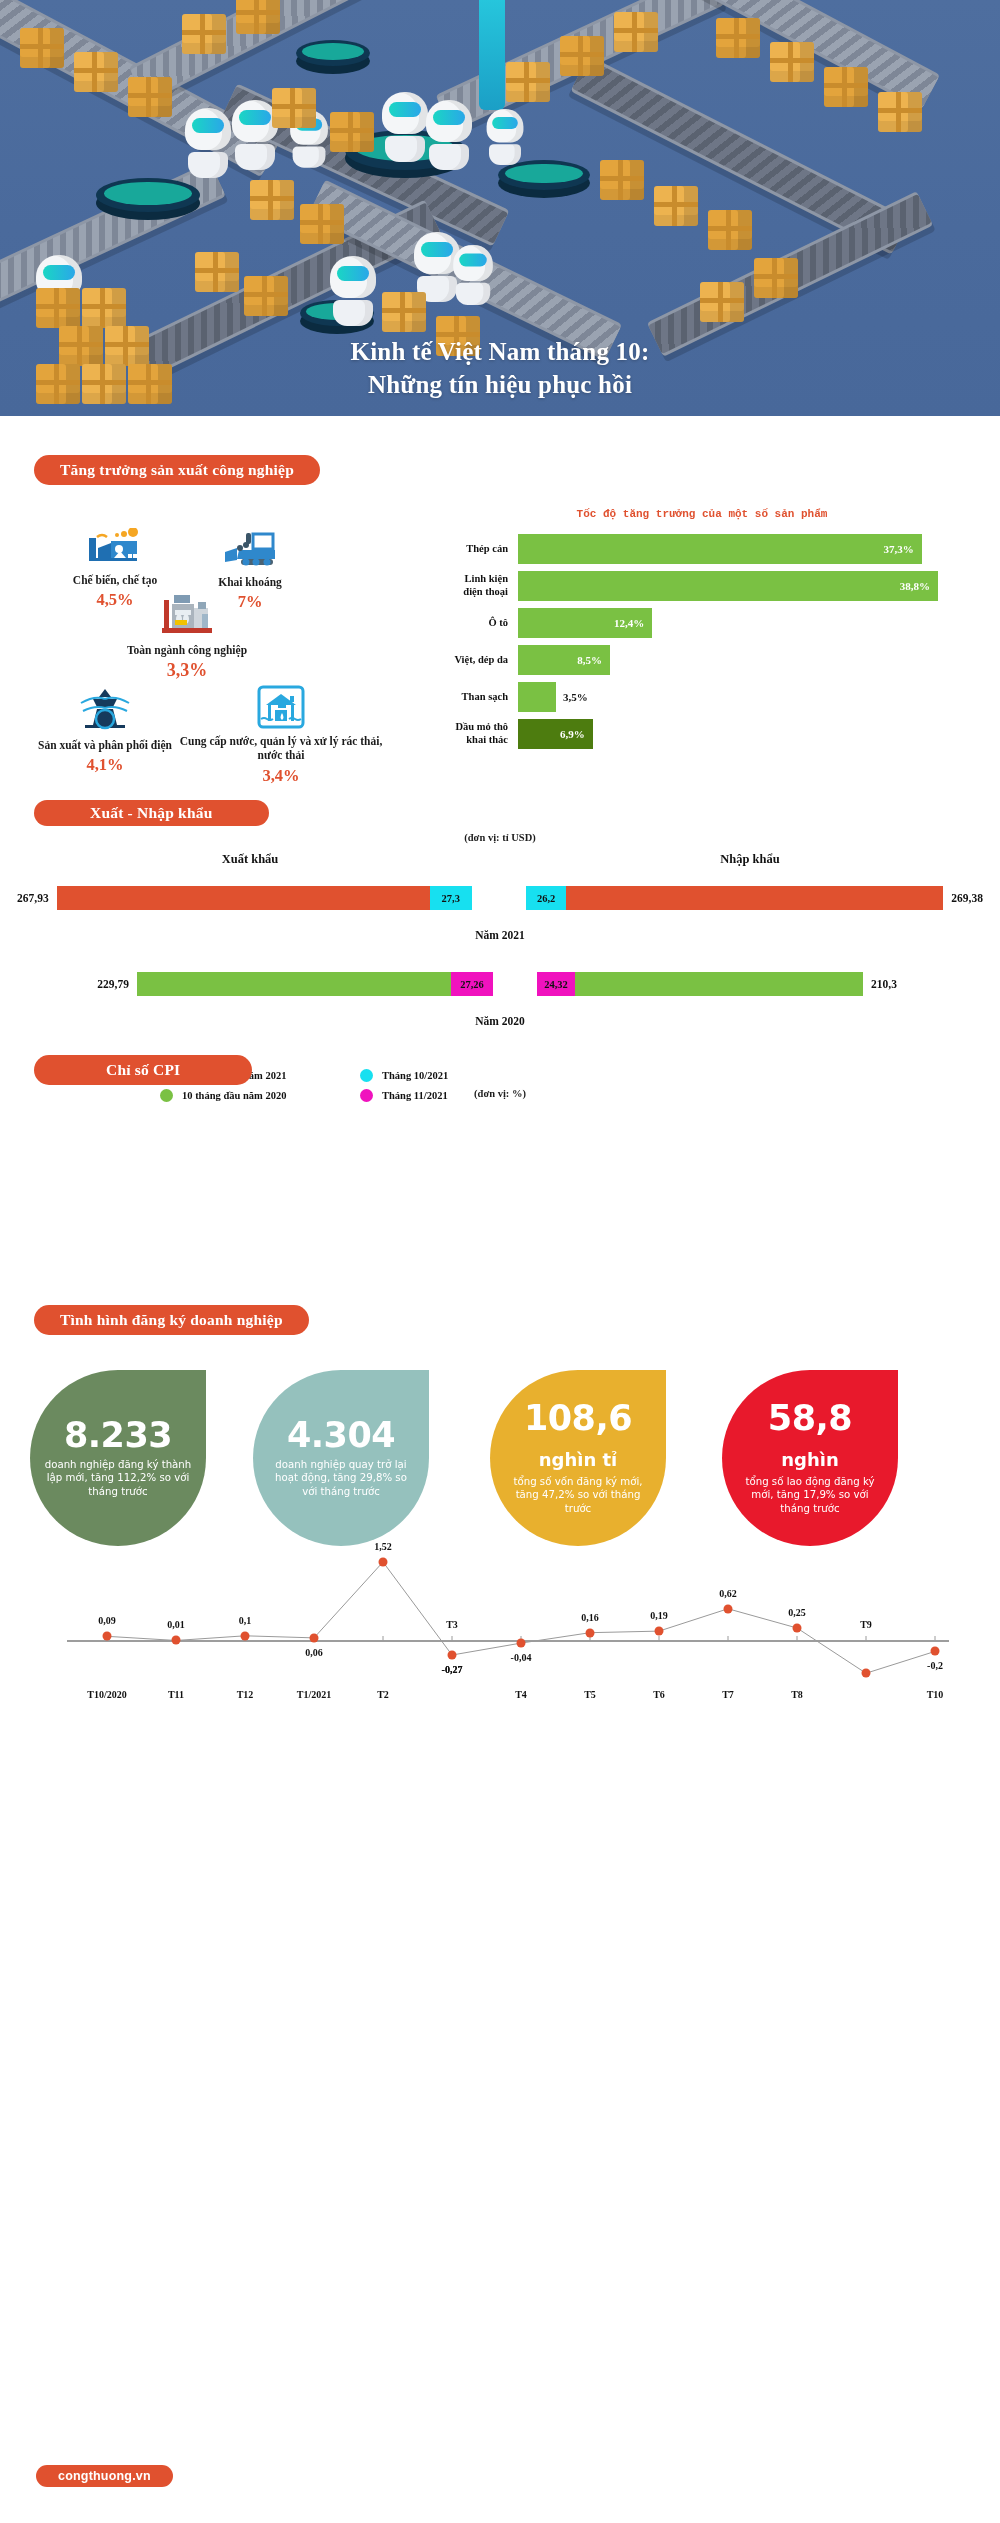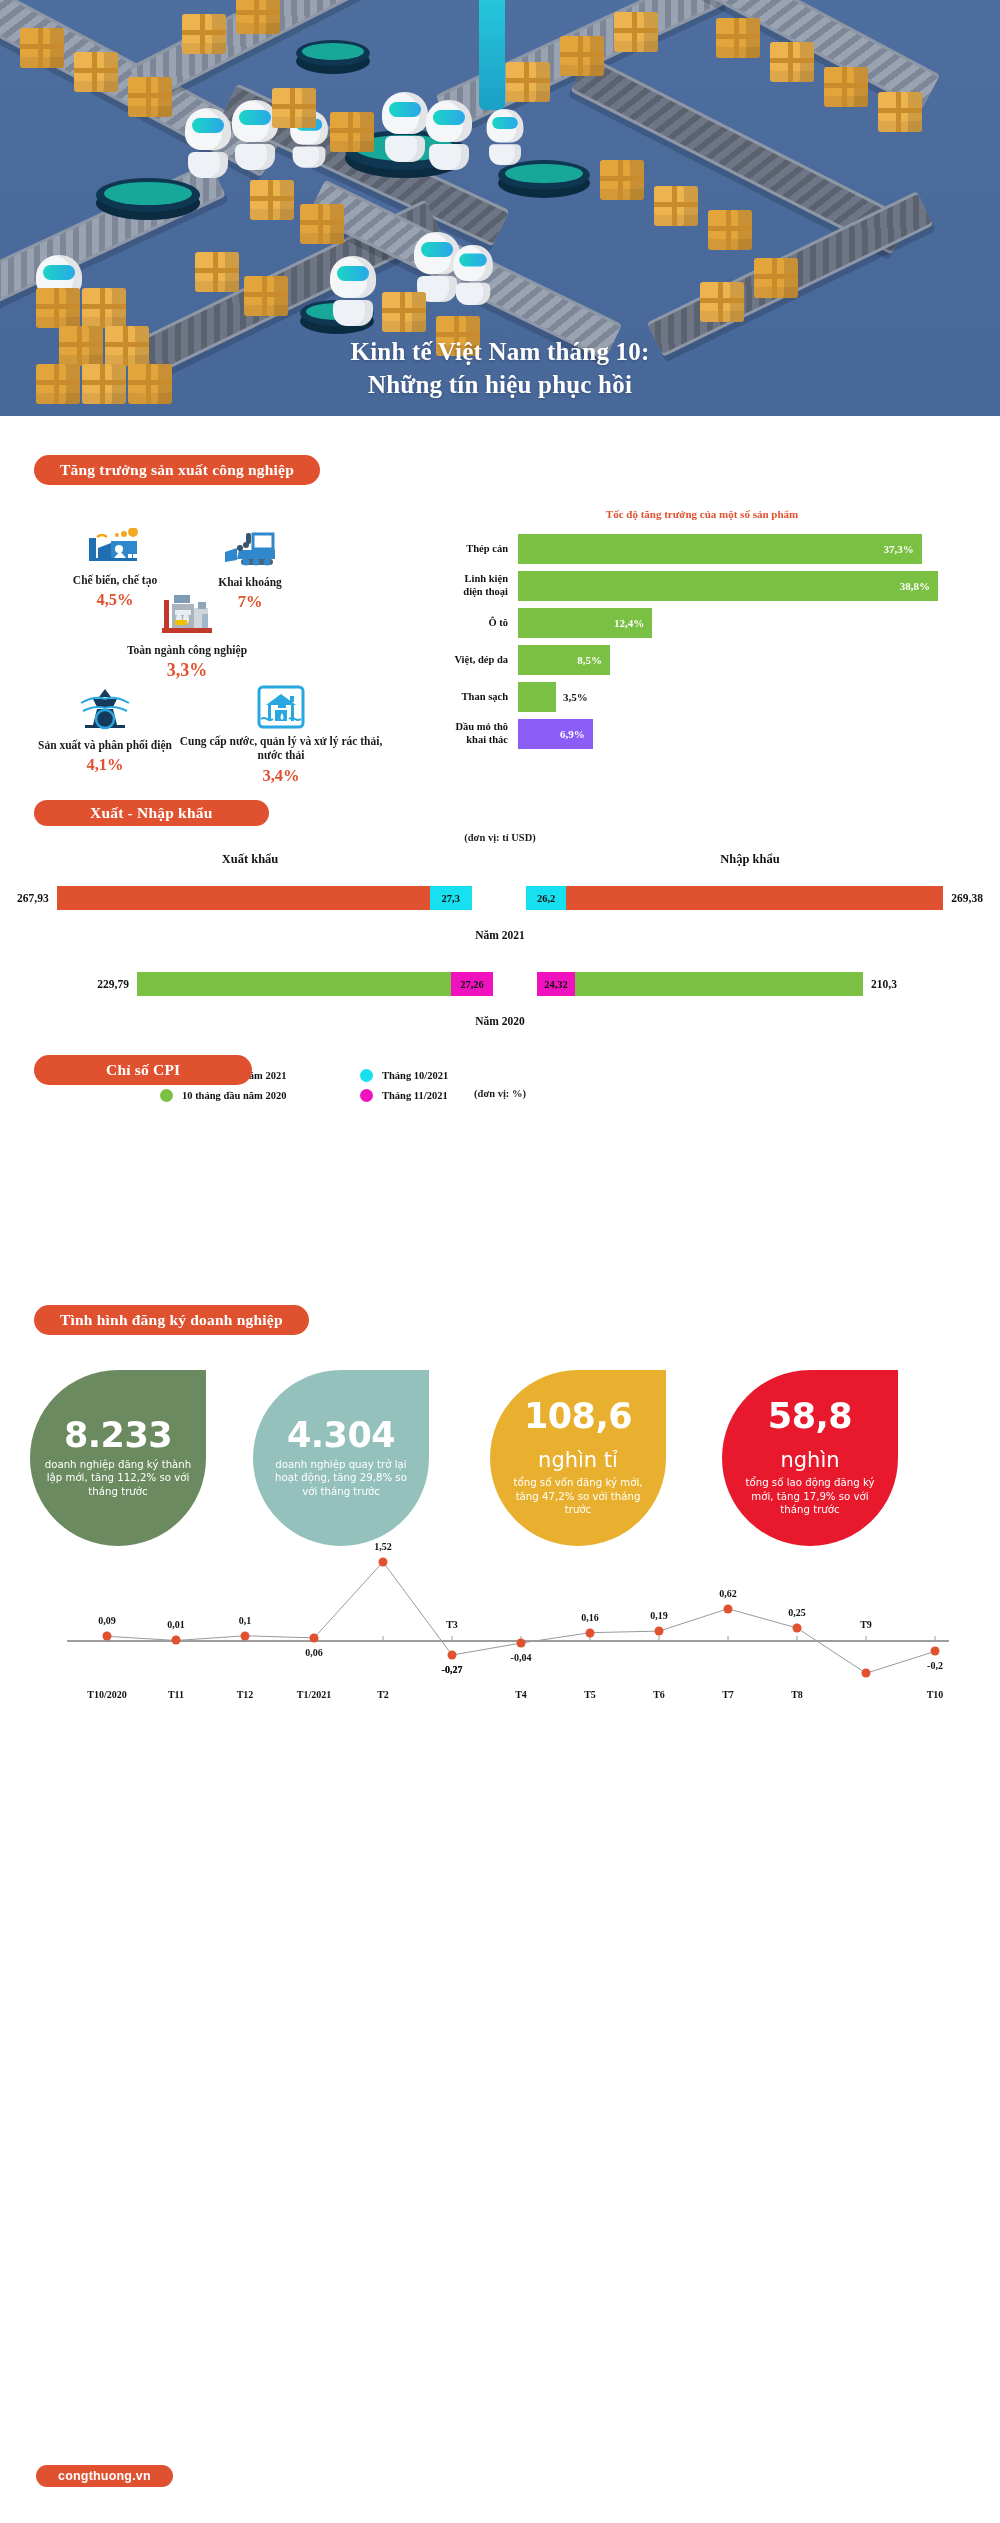--- a/index.html
+++ b/index.html
@@ -81,21 +81,21 @@
          transform:translateX(-50%);}
   .dot{position:absolute;width:9px;height:9px;border-radius:50%;background:#e0512f;
        transform:translate(-50%,-50%);}
 
   
   .biz{position:absolute;width:176px;height:176px;border-radius:50% 0 50% 50%;
        color:#fff;text-align:center;display:flex;flex-direction:column;
        align-items:center;justify-content:center;padding:0 14px;box-sizing:border-box;
        font-family:"DejaVu Sans", sans-serif;}
   .biz .big{font-size:35px;font-weight:700;line-height:1;letter-spacing:-.5px;}
-  .biz .mid{font-size:21px;font-weight:400;line-height:1.05;margin-top:15px;}
+  .biz .mid{font-size:18px;font-weight:700;line-height:1.05;margin-top:15px;}
   .biz .sub{font-size:10.2px;line-height:1.32;margin-top:5px;}
 
   .foot{position:absolute;left:36px;top:2465px;}
   .foot .pill{font-size:12.5px;padding:4px 22px;border-radius:14px;
               font-family:"Liberation Sans",sans-serif;}
 </style>
 </head>
 <body>
 
 <div class="page">
@@ -319,21 +319,21 @@
       <rect x="22" y="20" width="8" height="3" fill="#29a8df"></rect>
       <path d="M26 28 q3 5 0 7 q-3 -2 0 -7Z" fill="#fff"></path>
       <path d="M5 34 q3 -2 6 0 t6 0" stroke="#29a8df" stroke-width="2" fill="none"></path>
       <path d="M33 34 q3 -2 6 0 t6 0" stroke="#29a8df" stroke-width="2" fill="none"></path>
     </svg>
     <div class="lbl">Cung cấp nước, quản lý và xử lý rác thải, nước thải</div>
     <div class="val">3,4%</div>
   </div>
 
   <div class="sec" style="left:400px;top:508px;width:580px;">
-    <div class="pb-title" style="margin-bottom:14px;margin-left:24px;">Tốc độ tăng trưởng của một số sản phẩm</div>
+    <div class="pb-title" style="margin-bottom:14px;margin-left:24px;font-family:Liberation Mono, monospace;">Tốc độ tăng trưởng của một số sản phẩm</div>
     <div id="product-bars">
         <div class="pb-row">
           <div class="pb-name">Thép cán</div>
           <div class="pb-barwrap">
             <div class="pb-bar" style="width: 403.763px; background: rgb(122, 193, 67);">
               <span class="pb-in">37,3%</span>
             </div>
           </div>
         </div>
         <div class="pb-row">
@@ -363,21 +363,21 @@
         <div class="pb-row">
           <div class="pb-name">Than sạch</div>
           <div class="pb-barwrap">
             <div class="pb-bar" style="width: 37.8866px; background: rgb(122, 193, 67);"></div>
             <span class="pb-out">3,5%</span>
           </div>
         </div>
         <div class="pb-row">
           <div class="pb-name">Dầu mỏ thô<br>khai thác</div>
           <div class="pb-barwrap">
-            <div class="pb-bar" style="width: 74.6907px; background: #8b5cf6;">
+            <div class="pb-bar" style="width: 74.6907px; background: #4d7c0f;">
               <span class="pb-in">6,9%</span>
             </div>
           </div>
         </div>
       </div>
   </div>
 
   <div class="sec" style="left:34px;top:800px;">
     <span class="pill" style="padding:4px 56px;">Xuất - Nhập khẩu</span>
   </div>

